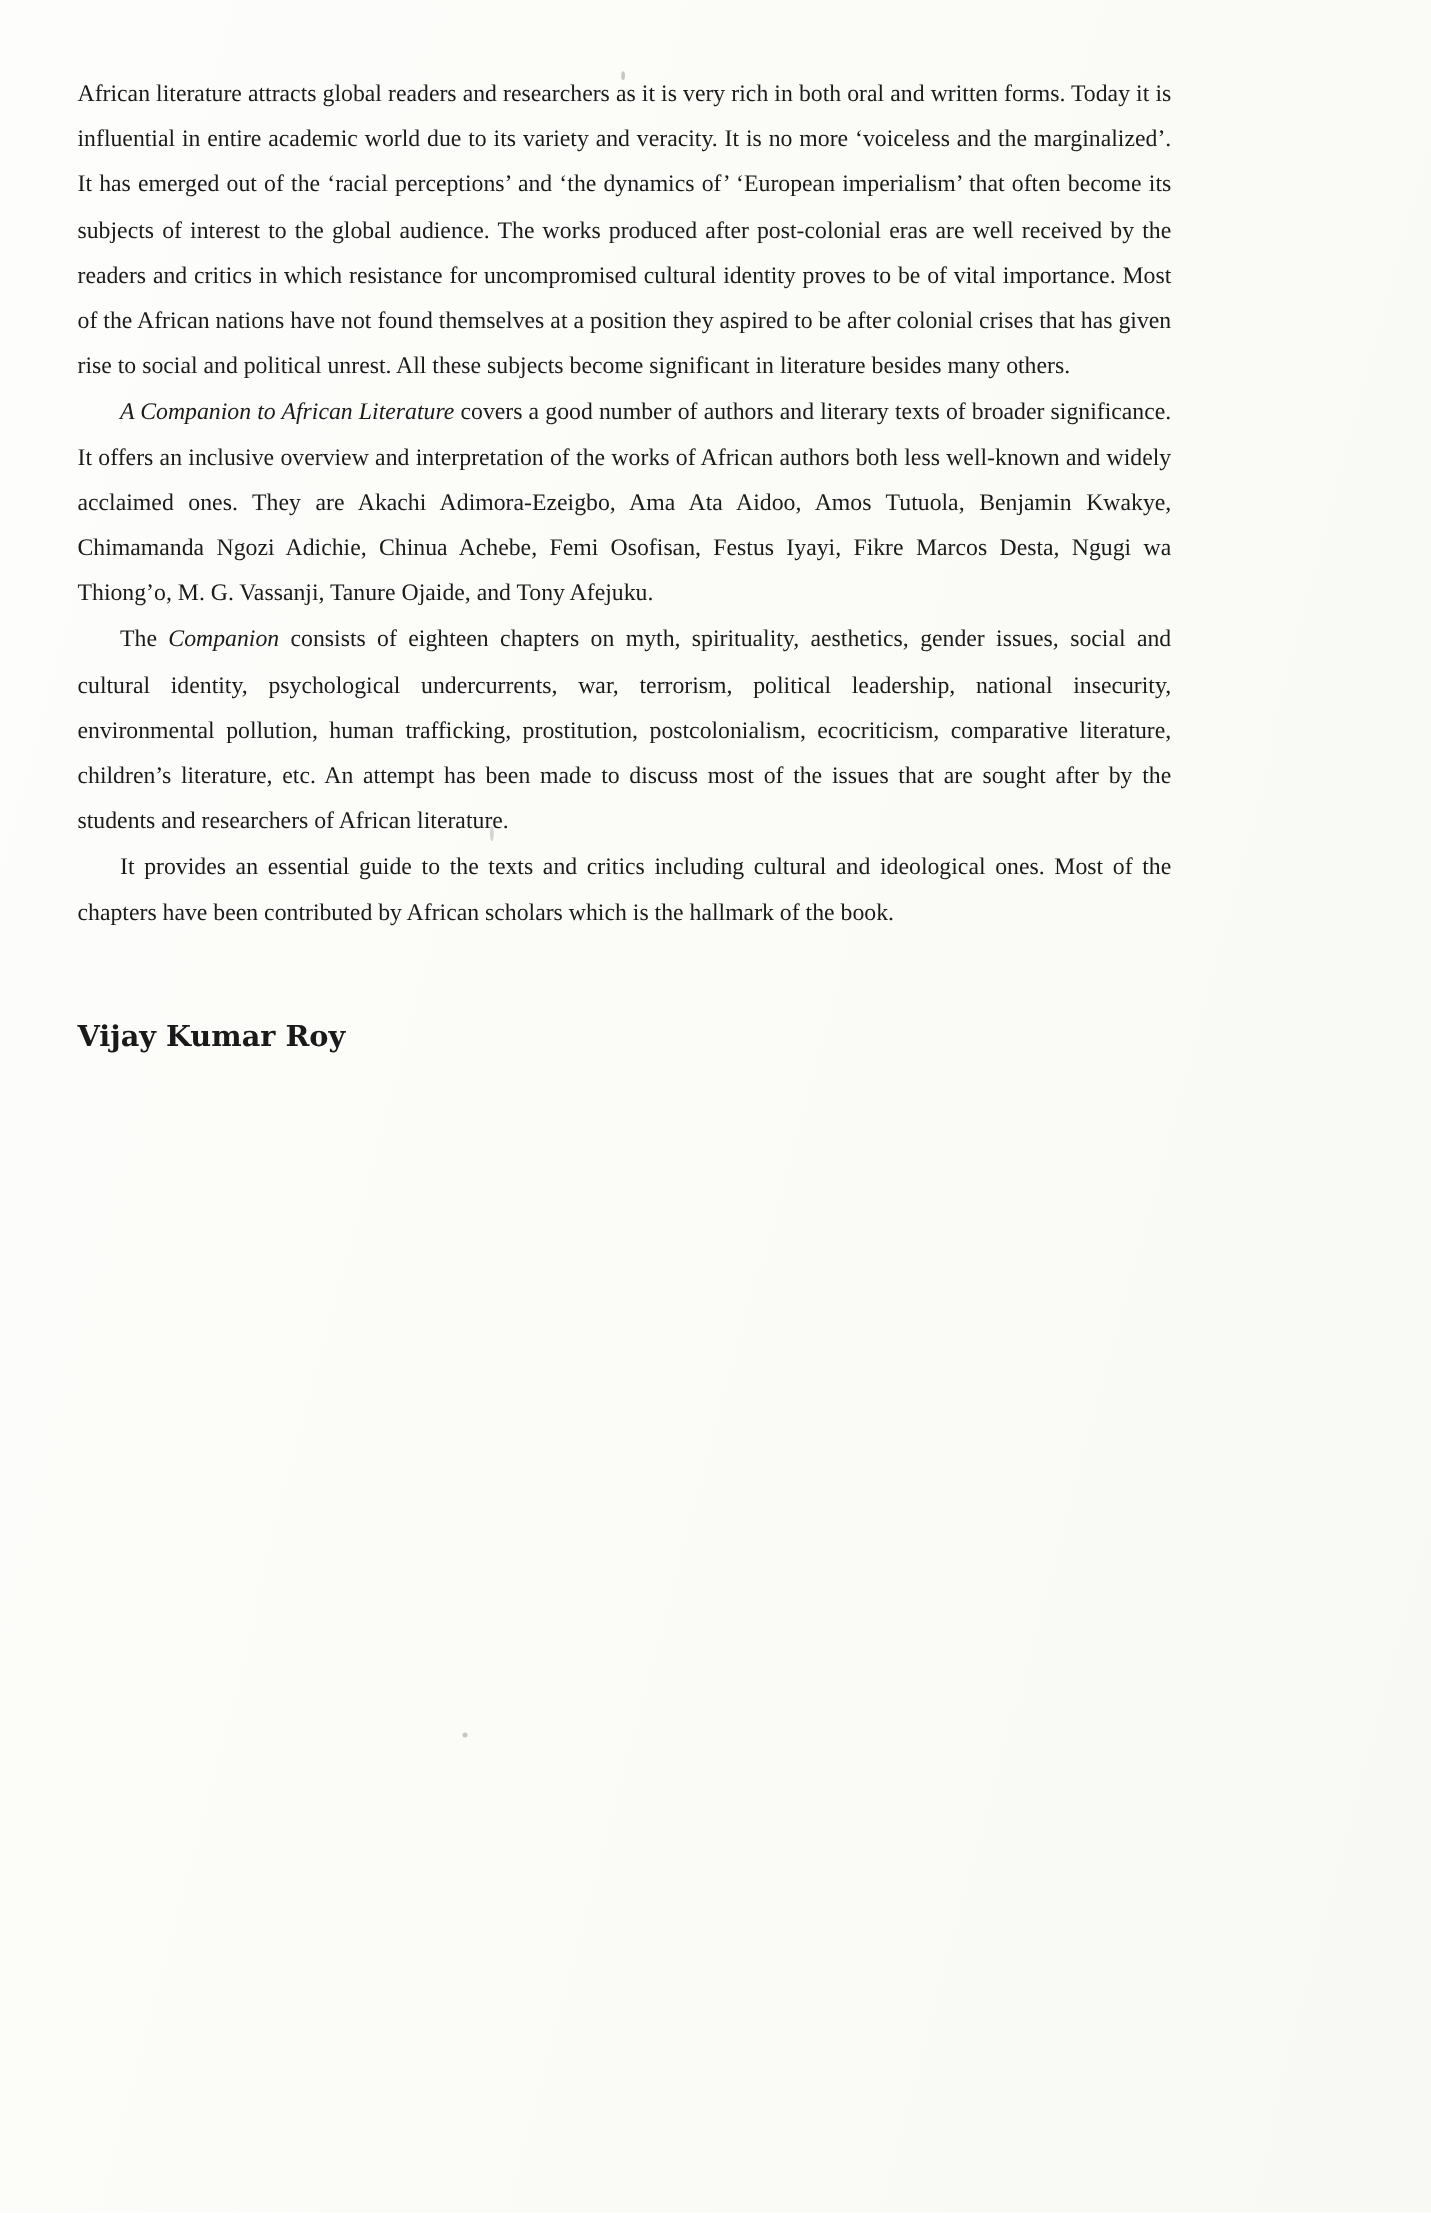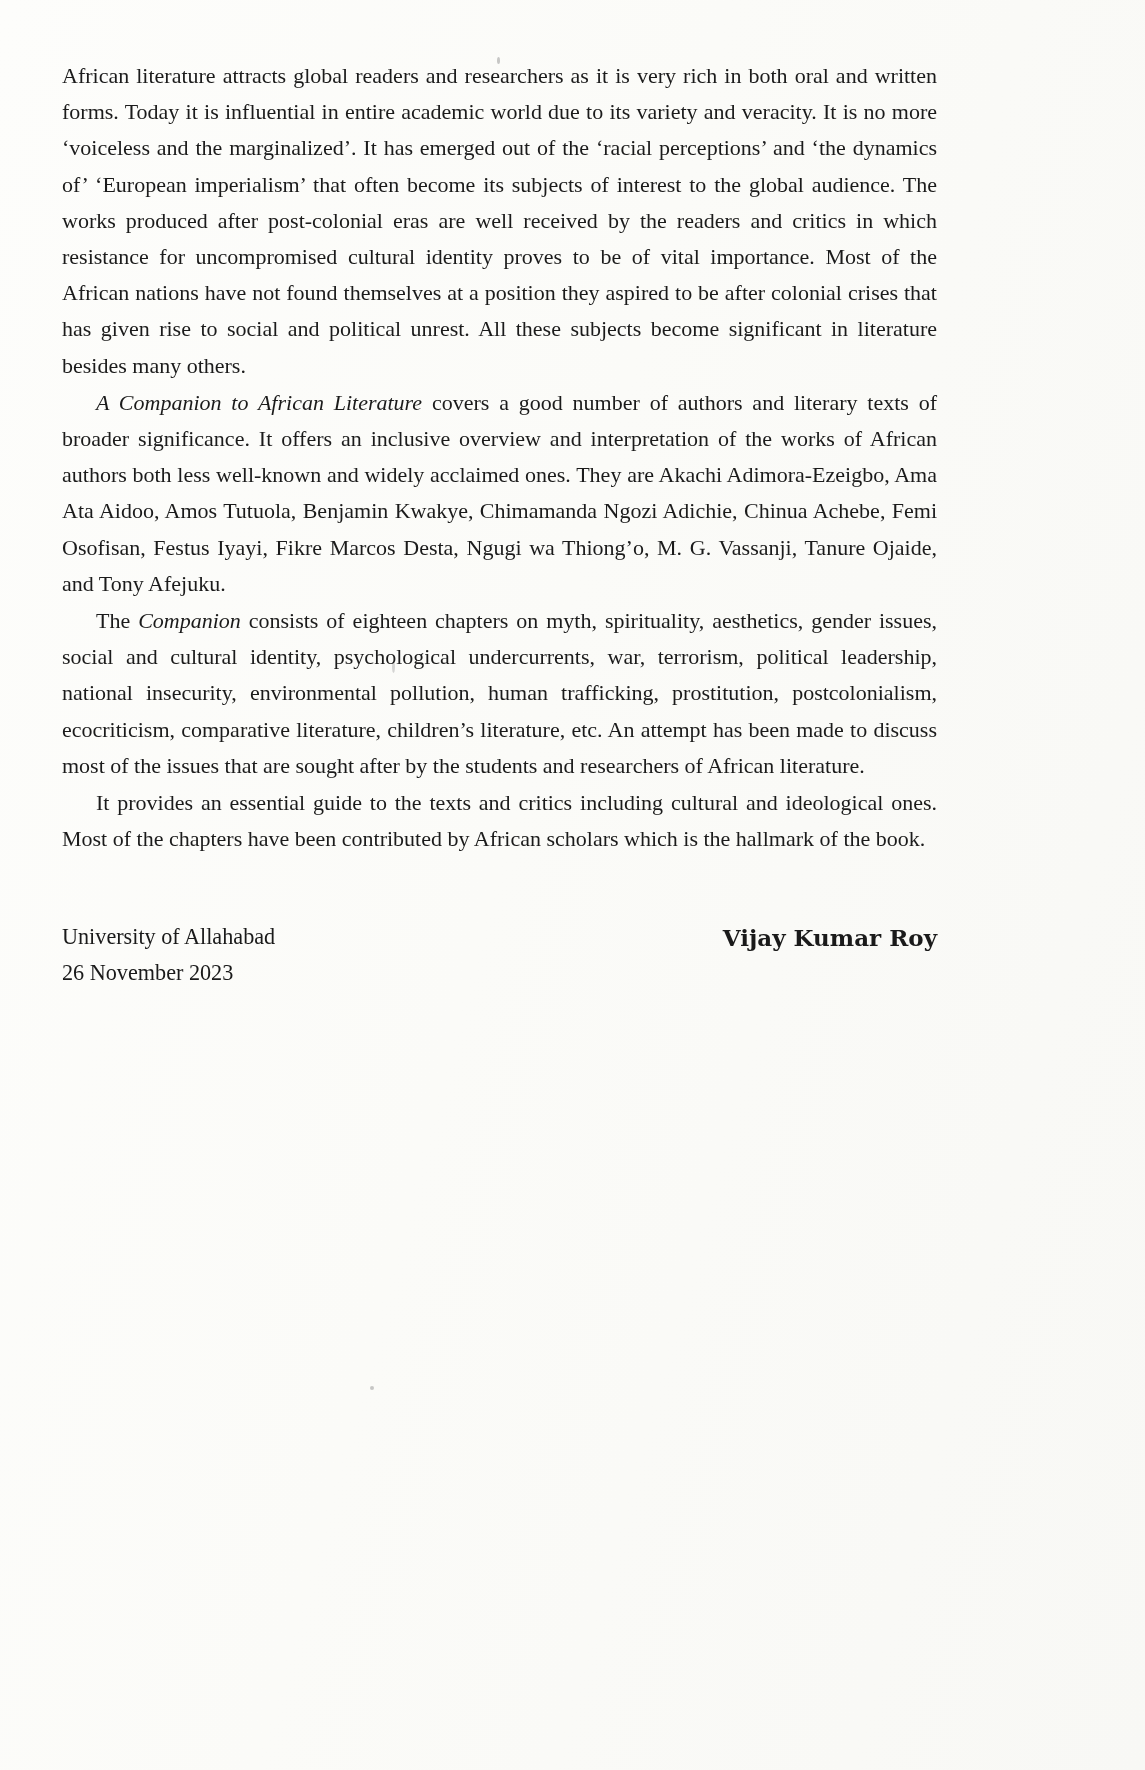--- a/index.html
+++ b/index.html
@@ -35,21 +35,21 @@
     text-align: center;
     letter-spacing: 0.5px;
     margin: 0;
     padding-top: 265px;
     color: #111;
   }
   .body-text {
     margin-top: 58px;
   }
   p.para {
-    font-size: 22px;
+    font-size: 19px;
     line-height: 36.2px;
     text-align: justify;
     text-justify: inter-word;
     margin: 0 0 1px 0;
     hyphens: none;
     color: #1b1b1b;
   }
   p.indent {
     text-indent: 34px;
   }
@@ -105,21 +105,17 @@
 
       <p class="para indent">
         <span>The </span><span class="it">Companion</span><span> consists of eighteen chapters on myth, spirituality, aesthetics, gender issues, social and cultural identity, psychological undercurrents, war, terrorism, political leadership, national insecurity, environmental pollution, human trafficking, prostitution, postcolonialism, ecocriticism, comparative literature, children’s literature, etc. An attempt has been made to discuss most of the issues that are sought after by the students and researchers of African literature.</span>
       </p>
 
       <p class="para indent">It provides an essential guide to the texts and critics including cultural and ideological ones. Most of the chapters have been contributed by African scholars which is the hallmark of the book.</p>
 
     </div>
 
     <div class="signature-block">
-      <div class="sig-left">
-        <div>University of Allahabad</div>
-        <div>26 November 2023</div>
-      </div>
       <div class="sig-right">Vijay Kumar Roy</div>
     </div>
 
   </div>
 </div>
 
 </body></html>

